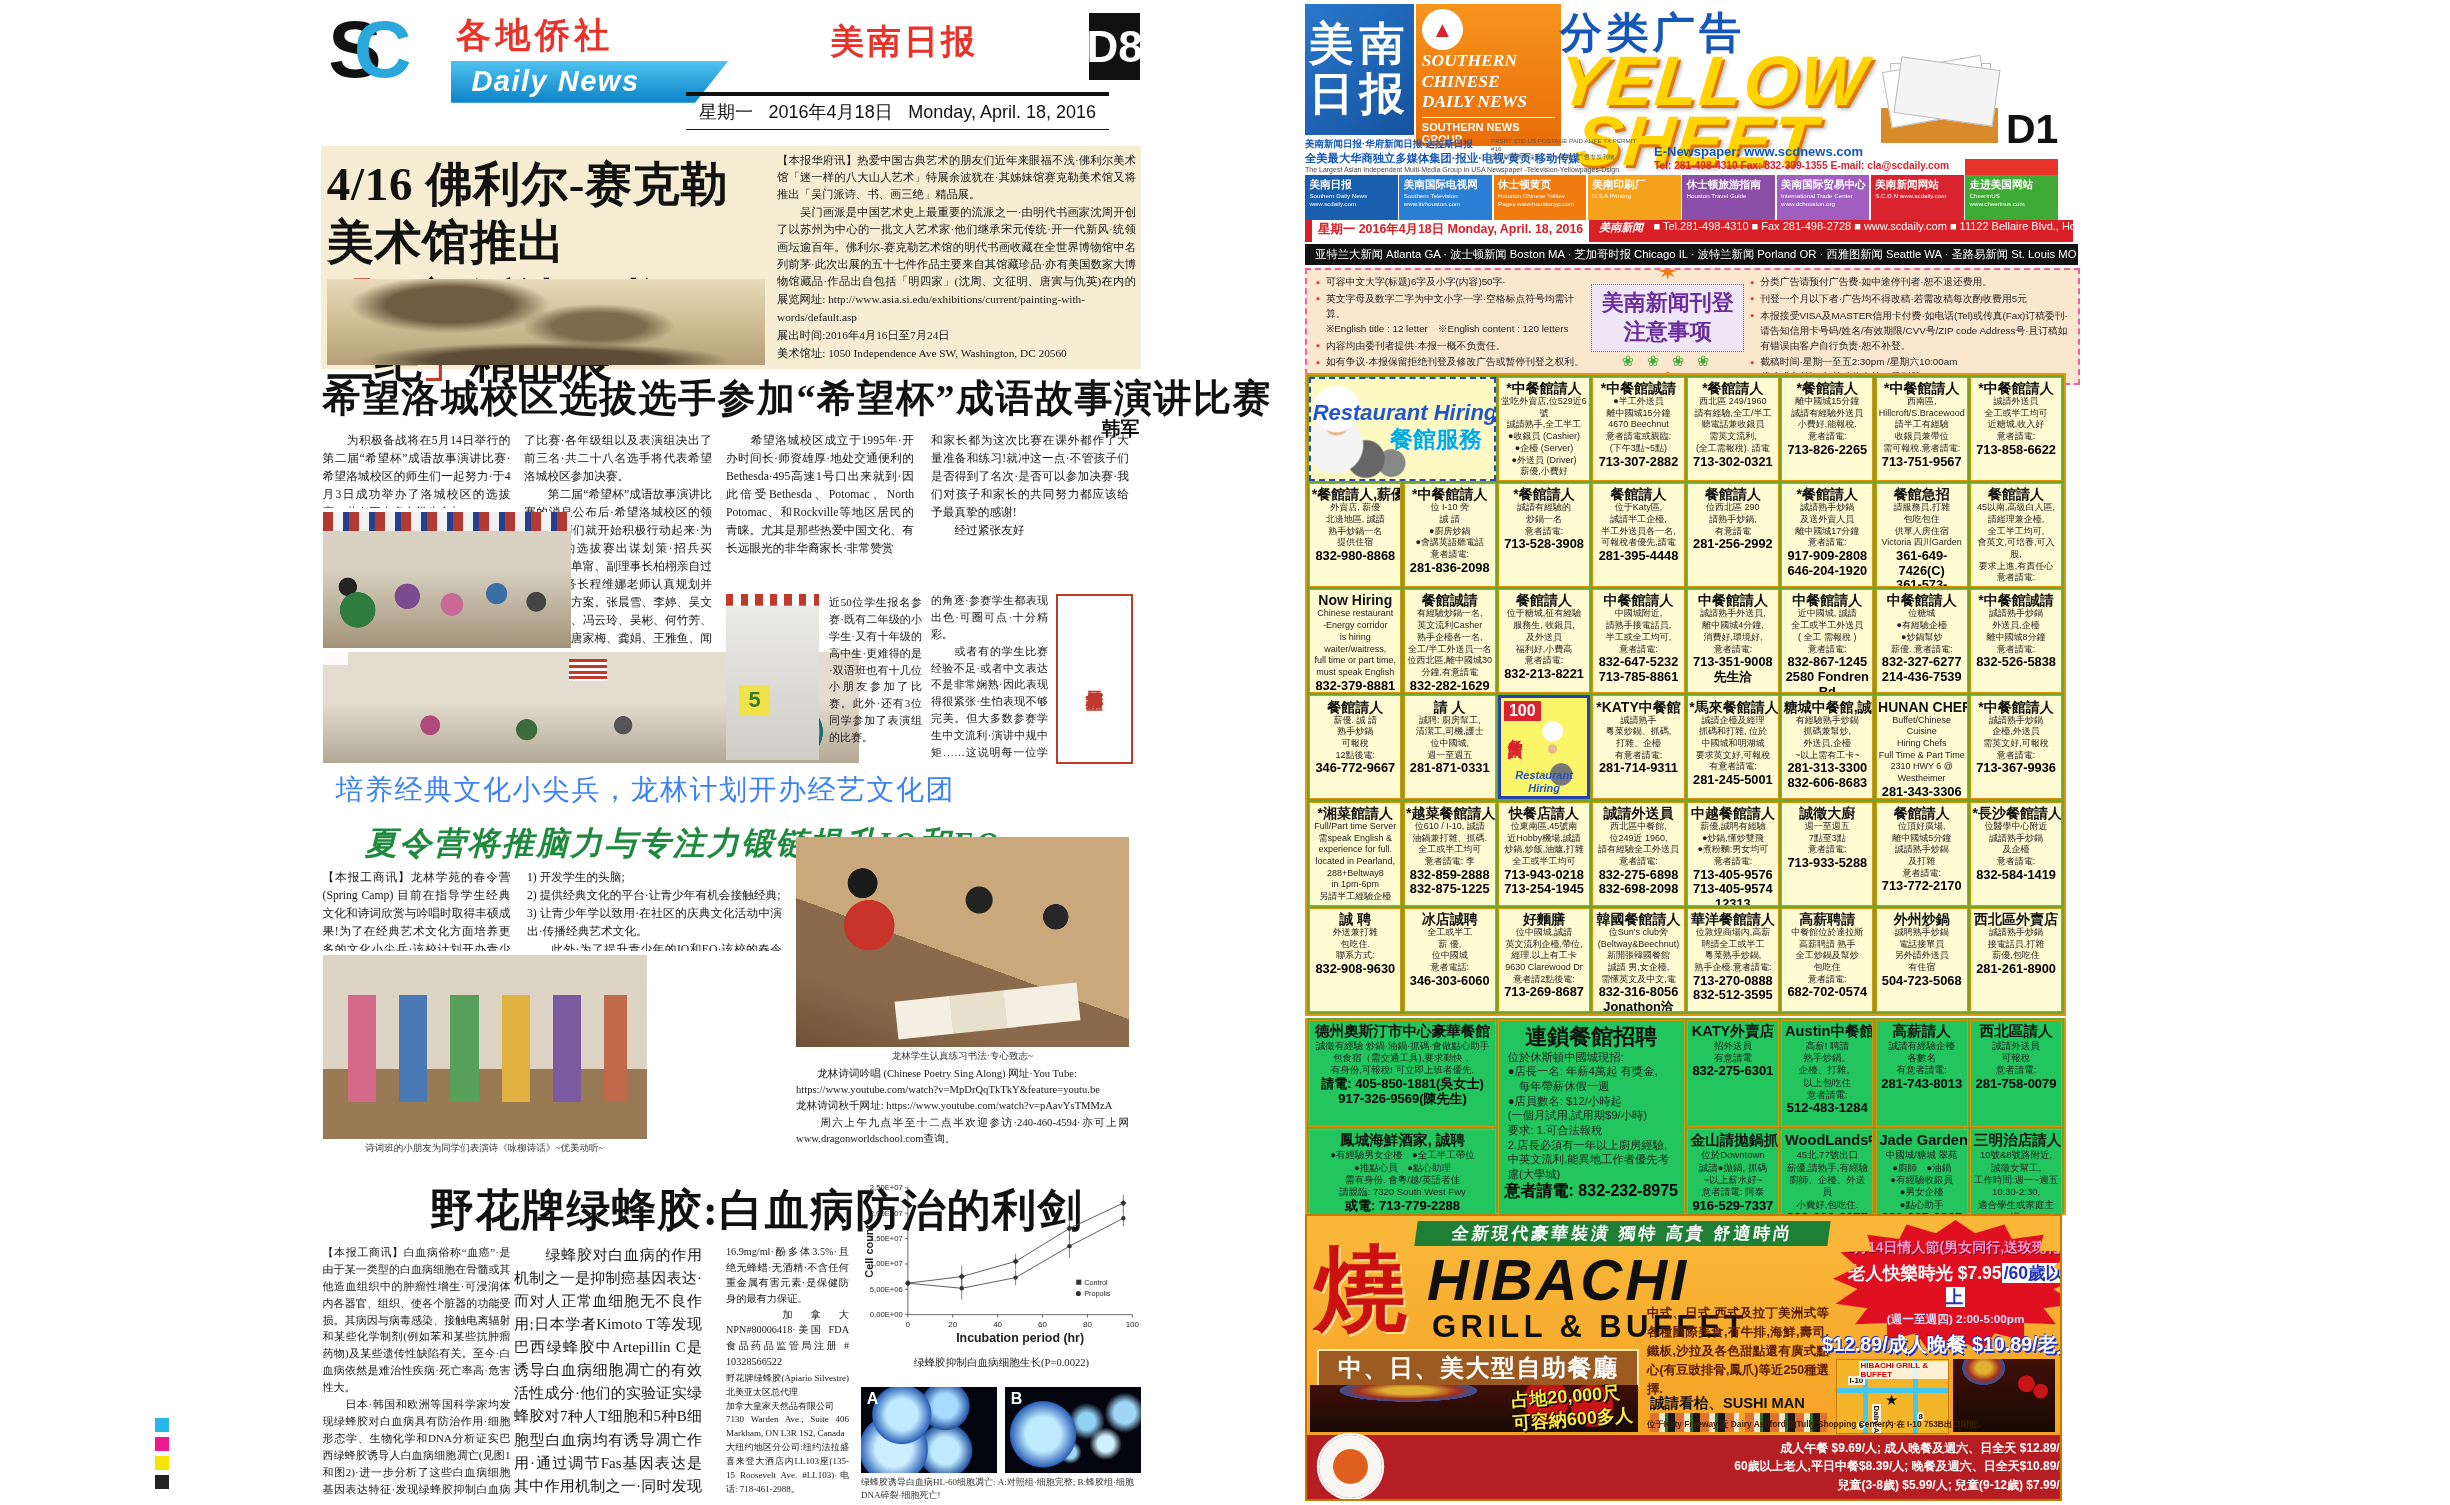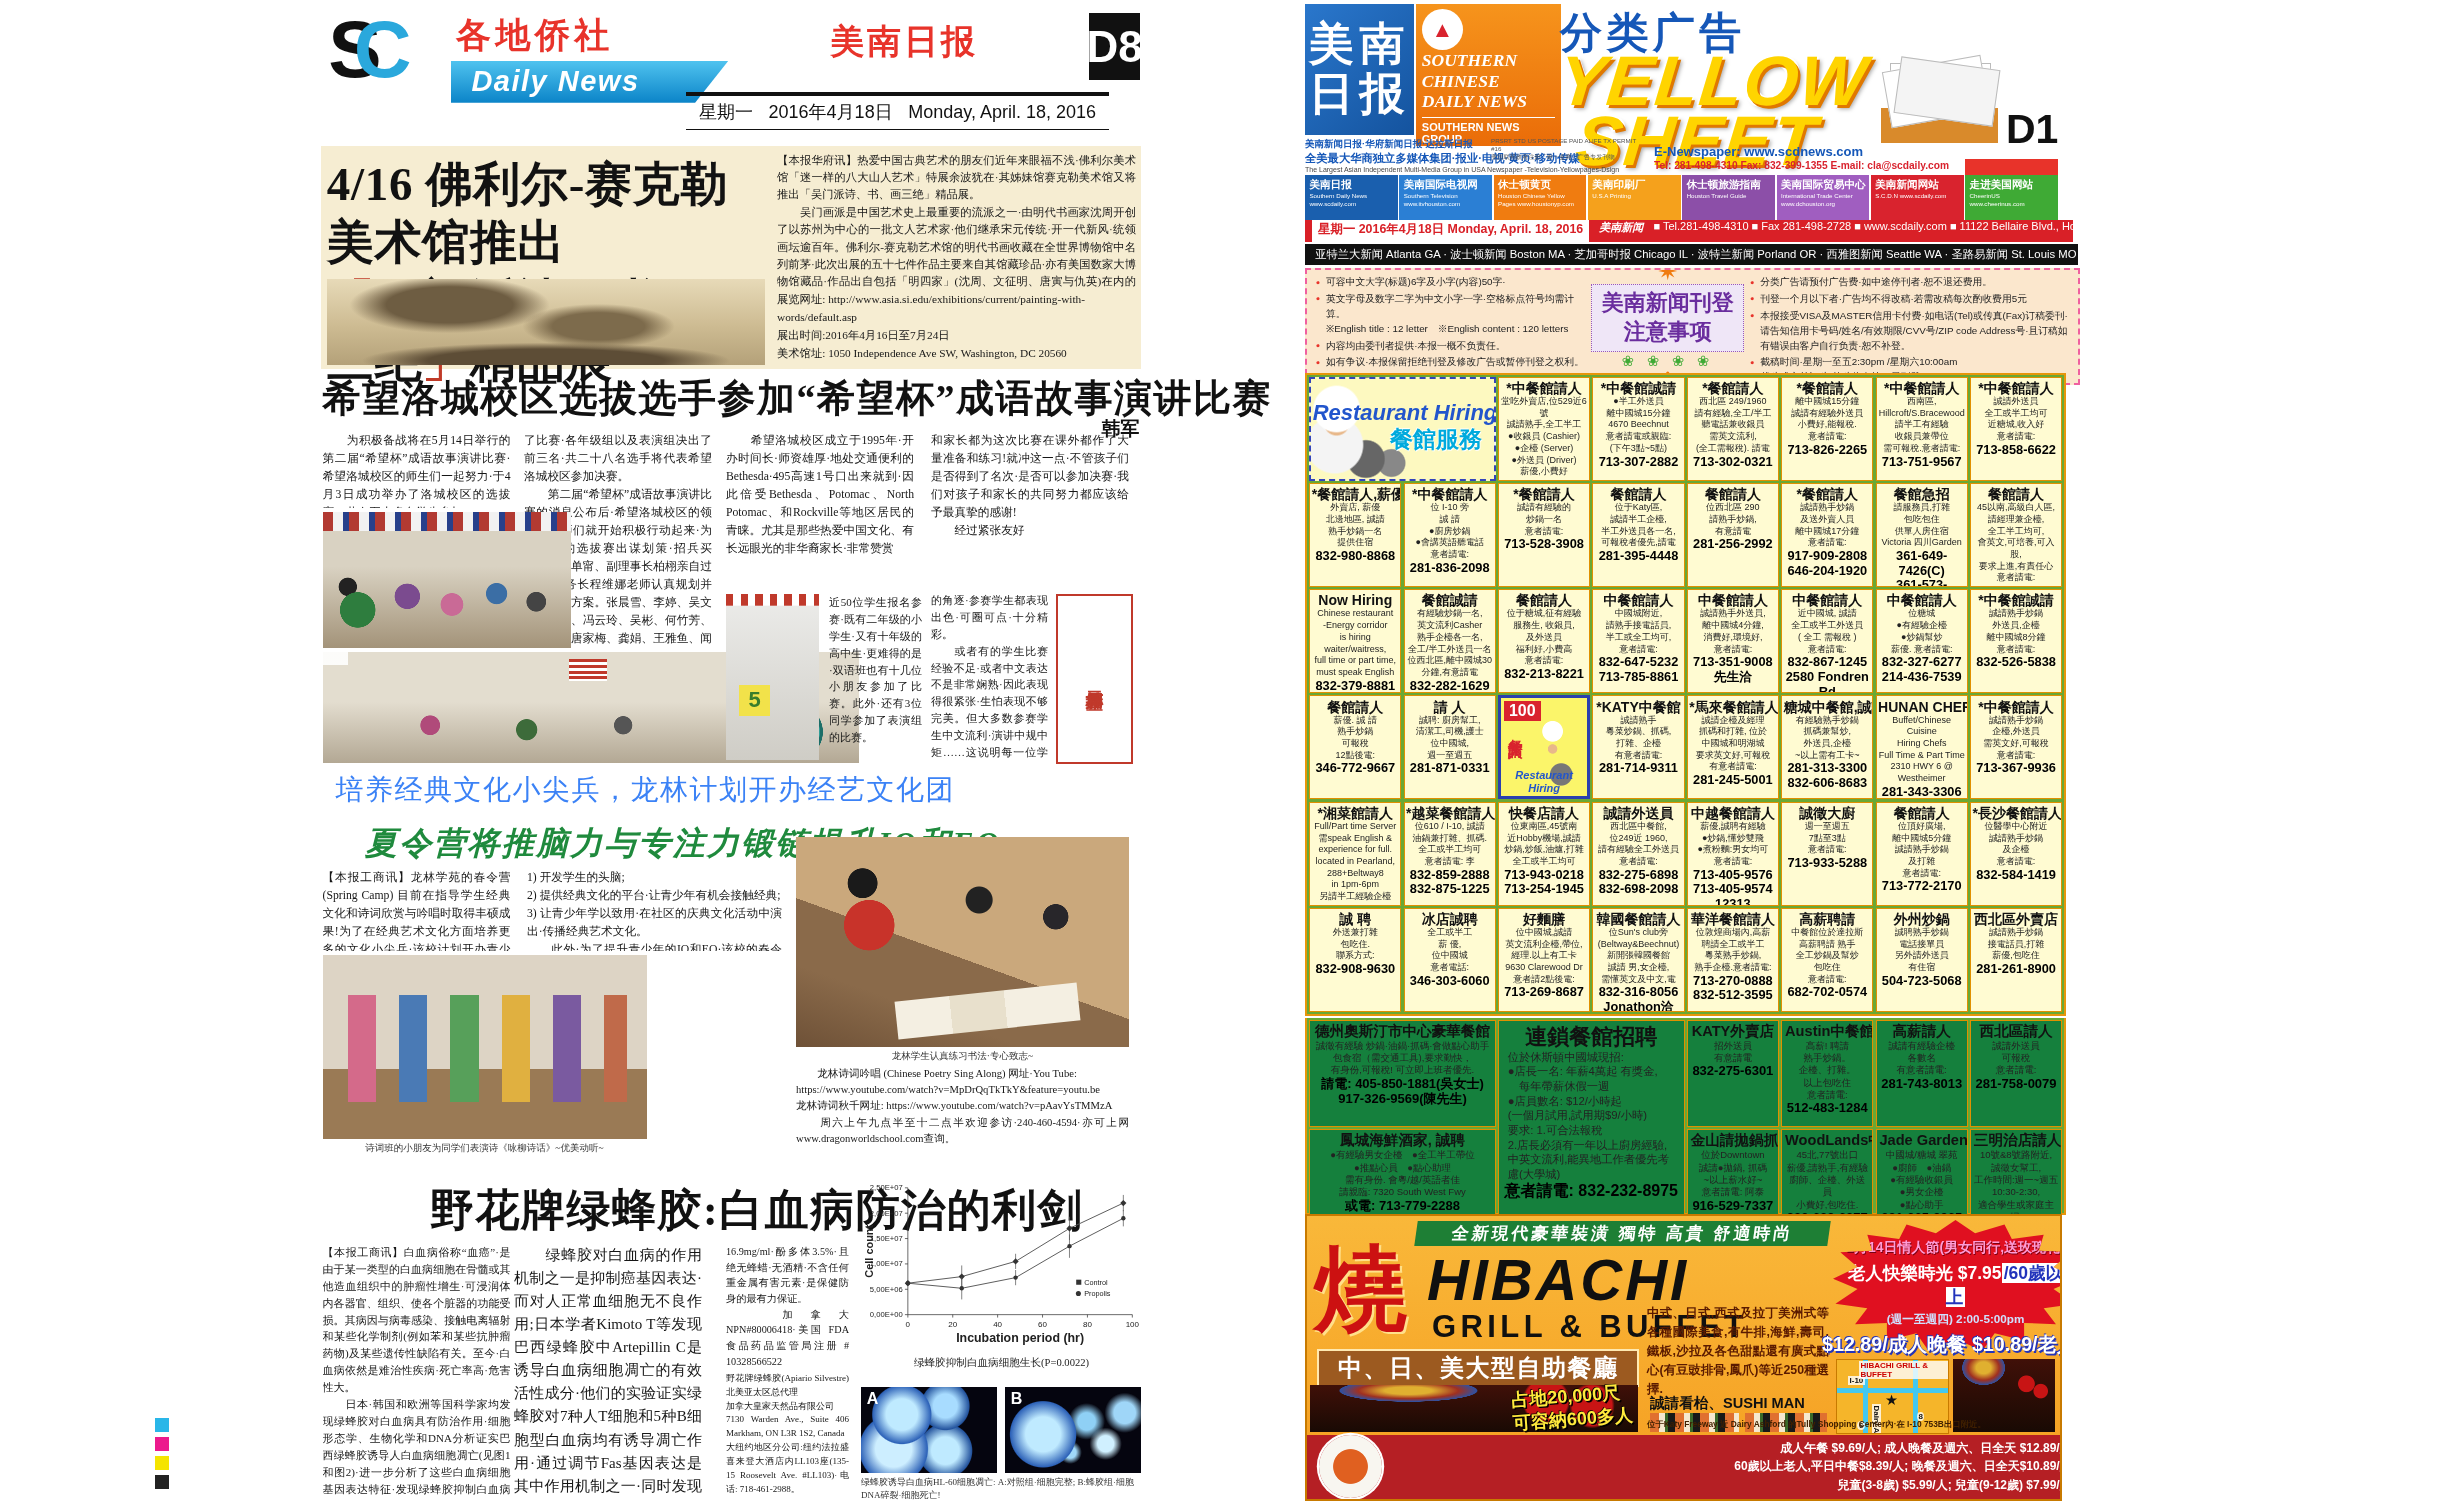--- a/index.html
+++ b/index.html
@@ -135,21 +135,21 @@
   .ad100{border:3.6px solid #2a3fae;background:
     radial-gradient(circle at 60% 34%,#ffffff 0 12%,rgba(0,0,0,0) 13%),
     radial-gradient(circle at 60% 52%,#e8b88a 0 6%,rgba(0,0,0,0) 7%),
     radial-gradient(circle at 70% 78%,#777 0 11%,rgba(0,0,0,0) 12%),
     #fbf56a}
   .ad100 .ad-t{position:absolute;left:2.9px;top:2.9px;background:#d9232e;color:#fff;font-size:16px;padding:0.7px 5.1px}
   .ad100 .ad-b{position:absolute;left:4.4px;top:29px;writing-mode:vertical-rl;color:#d9232e;font-size:14.6px;font-weight:bold;letter-spacing:2.2px}
   .ad100 .ad-p{position:absolute;left:0;right:0;bottom:2.2px;color:#2255cc;font-style:italic;font-size:11px}
   .adsbottom{display:grid;grid-template-columns:repeat(8,1fr);gap:2.2px;background:#6aa834;border:2.2px solid #e6960a;border-top:none;padding:2.2px;height:191px}
   .adgroup{display:flex;flex-direction:column;gap:2.2px;min-width:0}
-  .bad{flex:1;background:#15803d;border:1.5px solid #e09000;overflow:hidden;text-align:center;padding:2.2px 2.9px}
+  .bad{flex:1;background:#22c55e;border:1.5px solid #e09000;overflow:hidden;text-align:center;padding:2.2px 2.9px}
   .bad .ad-t{font-size:14.6px}
   .bad .ad-b{font-size:9.5px}
   .bad .ad-p{font-size:13px}
   .big .ad-t{font-size:22px;margin-top:1.5px}
   .big .ad-b{font-size:11.3px;text-align:left;padding:0 5.8px}
   .big .ad-p{font-size:16px}
   
   .hibachi{background:linear-gradient(180deg,#f9b83a,#f59d1f);border:2.2px solid #c87a00;overflow:hidden}
   .hib-char{font-size:93px;font-weight:bold;color:#cc1111;font-family:"Liberation Serif",serif;text-shadow:2.2px 2.2px 0 #ffe08a}
   .hib-green{background:#1e7f35;color:#fff;font-weight:bold;font-size:17px;display:flex;align-items:center;justify-content:center;letter-spacing:2.9px;transform:skewX(-8deg)}

